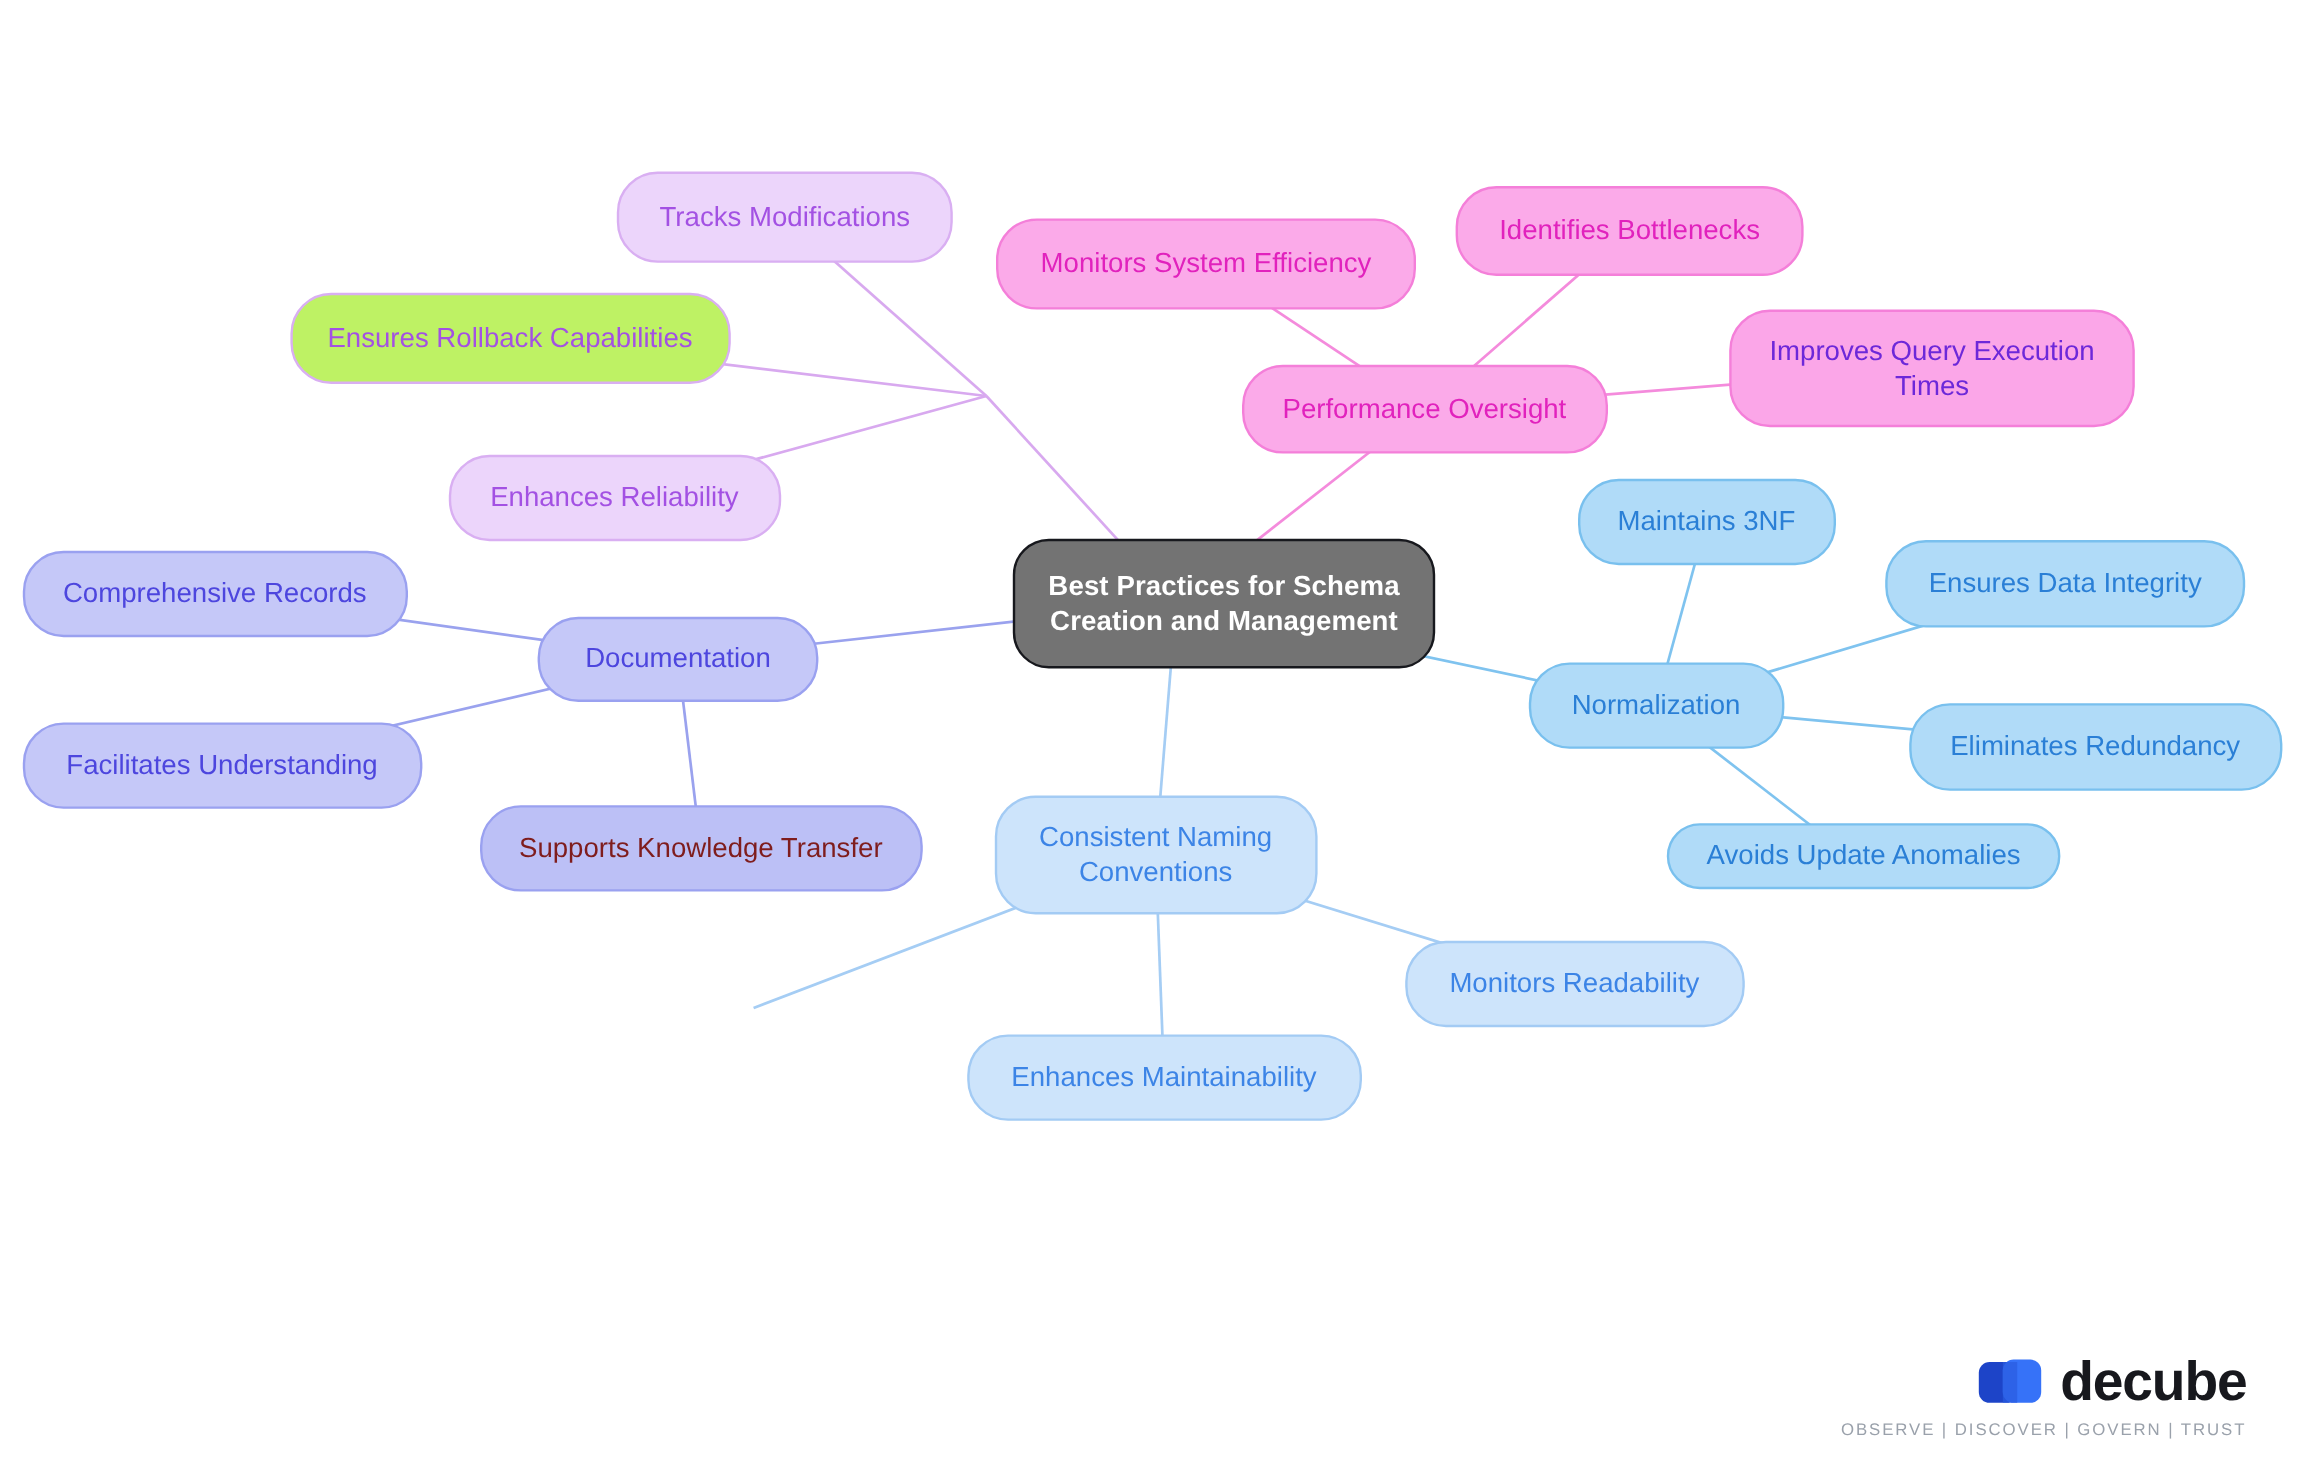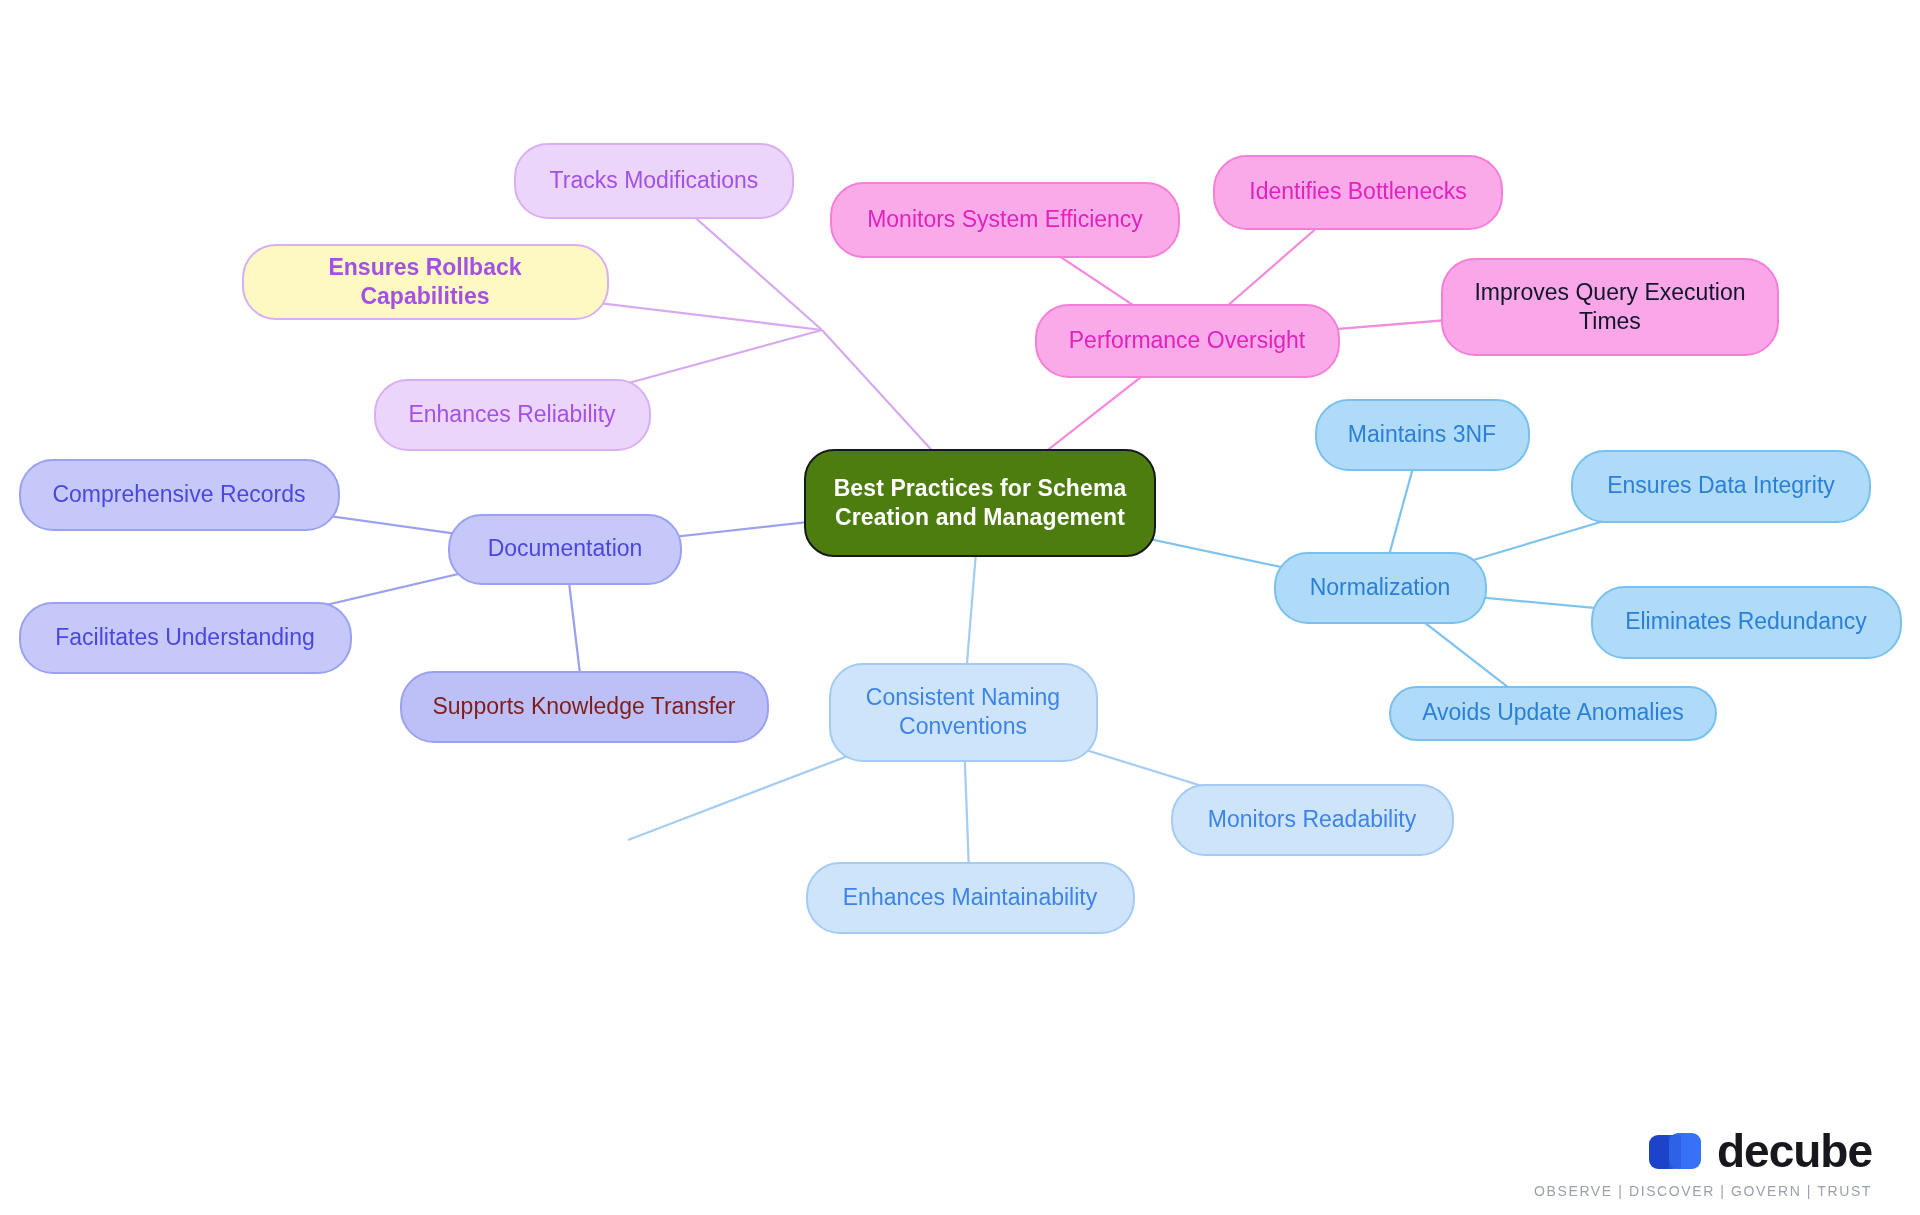--- a/index.html
+++ b/index.html
@@ -96,42 +96,42 @@
         <svg width="56" height="50" viewBox="0 0 56 50" xmlns="http://www.w3.org/2000/svg">
           <rect x="2" y="8" width="32" height="34" rx="9" fill="#1d44c8"></rect>
           <rect x="22" y="6" width="32" height="36" rx="9" fill="#3672f8"></rect>
           <rect x="22" y="8" width="12" height="34" fill="#2a5be0" opacity="0.7"></rect>
         </svg>
       </span>
       <span class="logo-text">decube</span>
     </div>
     <div class="logo-tagline">OBSERVE | DISCOVER | GOVERN | TRUST</div>
   </div>
-<div class="node center" style="left: 804px; top: 449px; width: 352px; height: 108px; background: #4d7c0f; border-color: rgb(23, 24, 29); color: rgb(255, 255, 255);">
+<div class="node center" style="left: 844px; top: 449px; width: 352px; height: 108px; background: #737373; border-color: rgb(23, 24, 29); color: rgb(255, 255, 255);">
       <span>Best Practices for Schema Creation and Management</span>
     </div>
     <div class="node" style="left: 514px; top: 143px; width: 280px; height: 76px; background: rgb(236, 213, 251); border-color: rgb(217, 175, 242); color: rgb(163, 81, 227);">
       <span>Tracks Modifications</span>
     </div>
-    <div class="node" style="left: 241.5px; top: 244px; width: 367px; height: 76px; background: #fef9c3; border-color: rgb(217, 175, 242); color: rgb(163, 81, 227); font-weight: bold;">
+    <div class="node" style="left: 241.5px; top: 244px; width: 367px; height: 76px; background: #bef264; border-color: rgb(217, 175, 242); color: rgb(163, 81, 227);">
       <span>Ensures Rollback Capabilities</span>
     </div>
     <div class="node" style="left: 373.5px; top: 379px; width: 277px; height: 72px; background: rgb(236, 213, 251); border-color: rgb(217, 175, 242); color: rgb(163, 81, 227);">
       <span>Enhances Reliability</span>
     </div>
     <div class="node" style="left: 1034.5px; top: 304px; width: 305px; height: 74px; background: rgb(251, 170, 233); border-color: rgb(244, 127, 217); color: rgb(225, 34, 189);">
       <span>Performance Oversight</span>
     </div>
     <div class="node" style="left: 830px; top: 182px; width: 350px; height: 76px; background: rgb(251, 170, 233); border-color: rgb(244, 127, 217); color: rgb(225, 34, 189); align-items: center;">
       <span>Monitors System Efficiency</span>
     </div>
     <div class="node" style="left: 1213px; top: 154.5px; width: 290px; height: 75px; background: rgb(251, 170, 233); border-color: rgb(244, 127, 217); color: rgb(225, 34, 189);">
       <span>Identifies Bottlenecks</span>
     </div>
-    <div class="node" style="left: 1441px; top: 258px; width: 338px; height: 98px; background: rgb(251, 166, 232); border-color: rgb(244, 127, 217); color: #0f172a;">
+    <div class="node" style="left: 1441px; top: 258px; width: 338px; height: 98px; background: rgb(251, 166, 232); border-color: rgb(244, 127, 217); color: #6d28d9;">
       <span>Improves Query Execution Times</span>
     </div>
     <div class="node" style="left: 1273.5px; top: 552px; width: 213px; height: 72px; background: rgb(176, 219, 248); border-color: rgb(121, 192, 238); color: rgb(42, 127, 214);">
       <span>Normalization</span>
     </div>
     <div class="node" style="left: 1314.5px; top: 399px; width: 215px; height: 72px; background: rgb(176, 219, 248); border-color: rgb(121, 192, 238); color: rgb(42, 127, 214);">
       <span>Maintains 3NF</span>
     </div>
     <div class="node" style="left: 1571px; top: 449.5px; width: 300px; height: 73px; background: rgb(176, 219, 248); border-color: rgb(121, 192, 238); color: rgb(42, 127, 214);">
       <span>Ensures Data Integrity</span>

